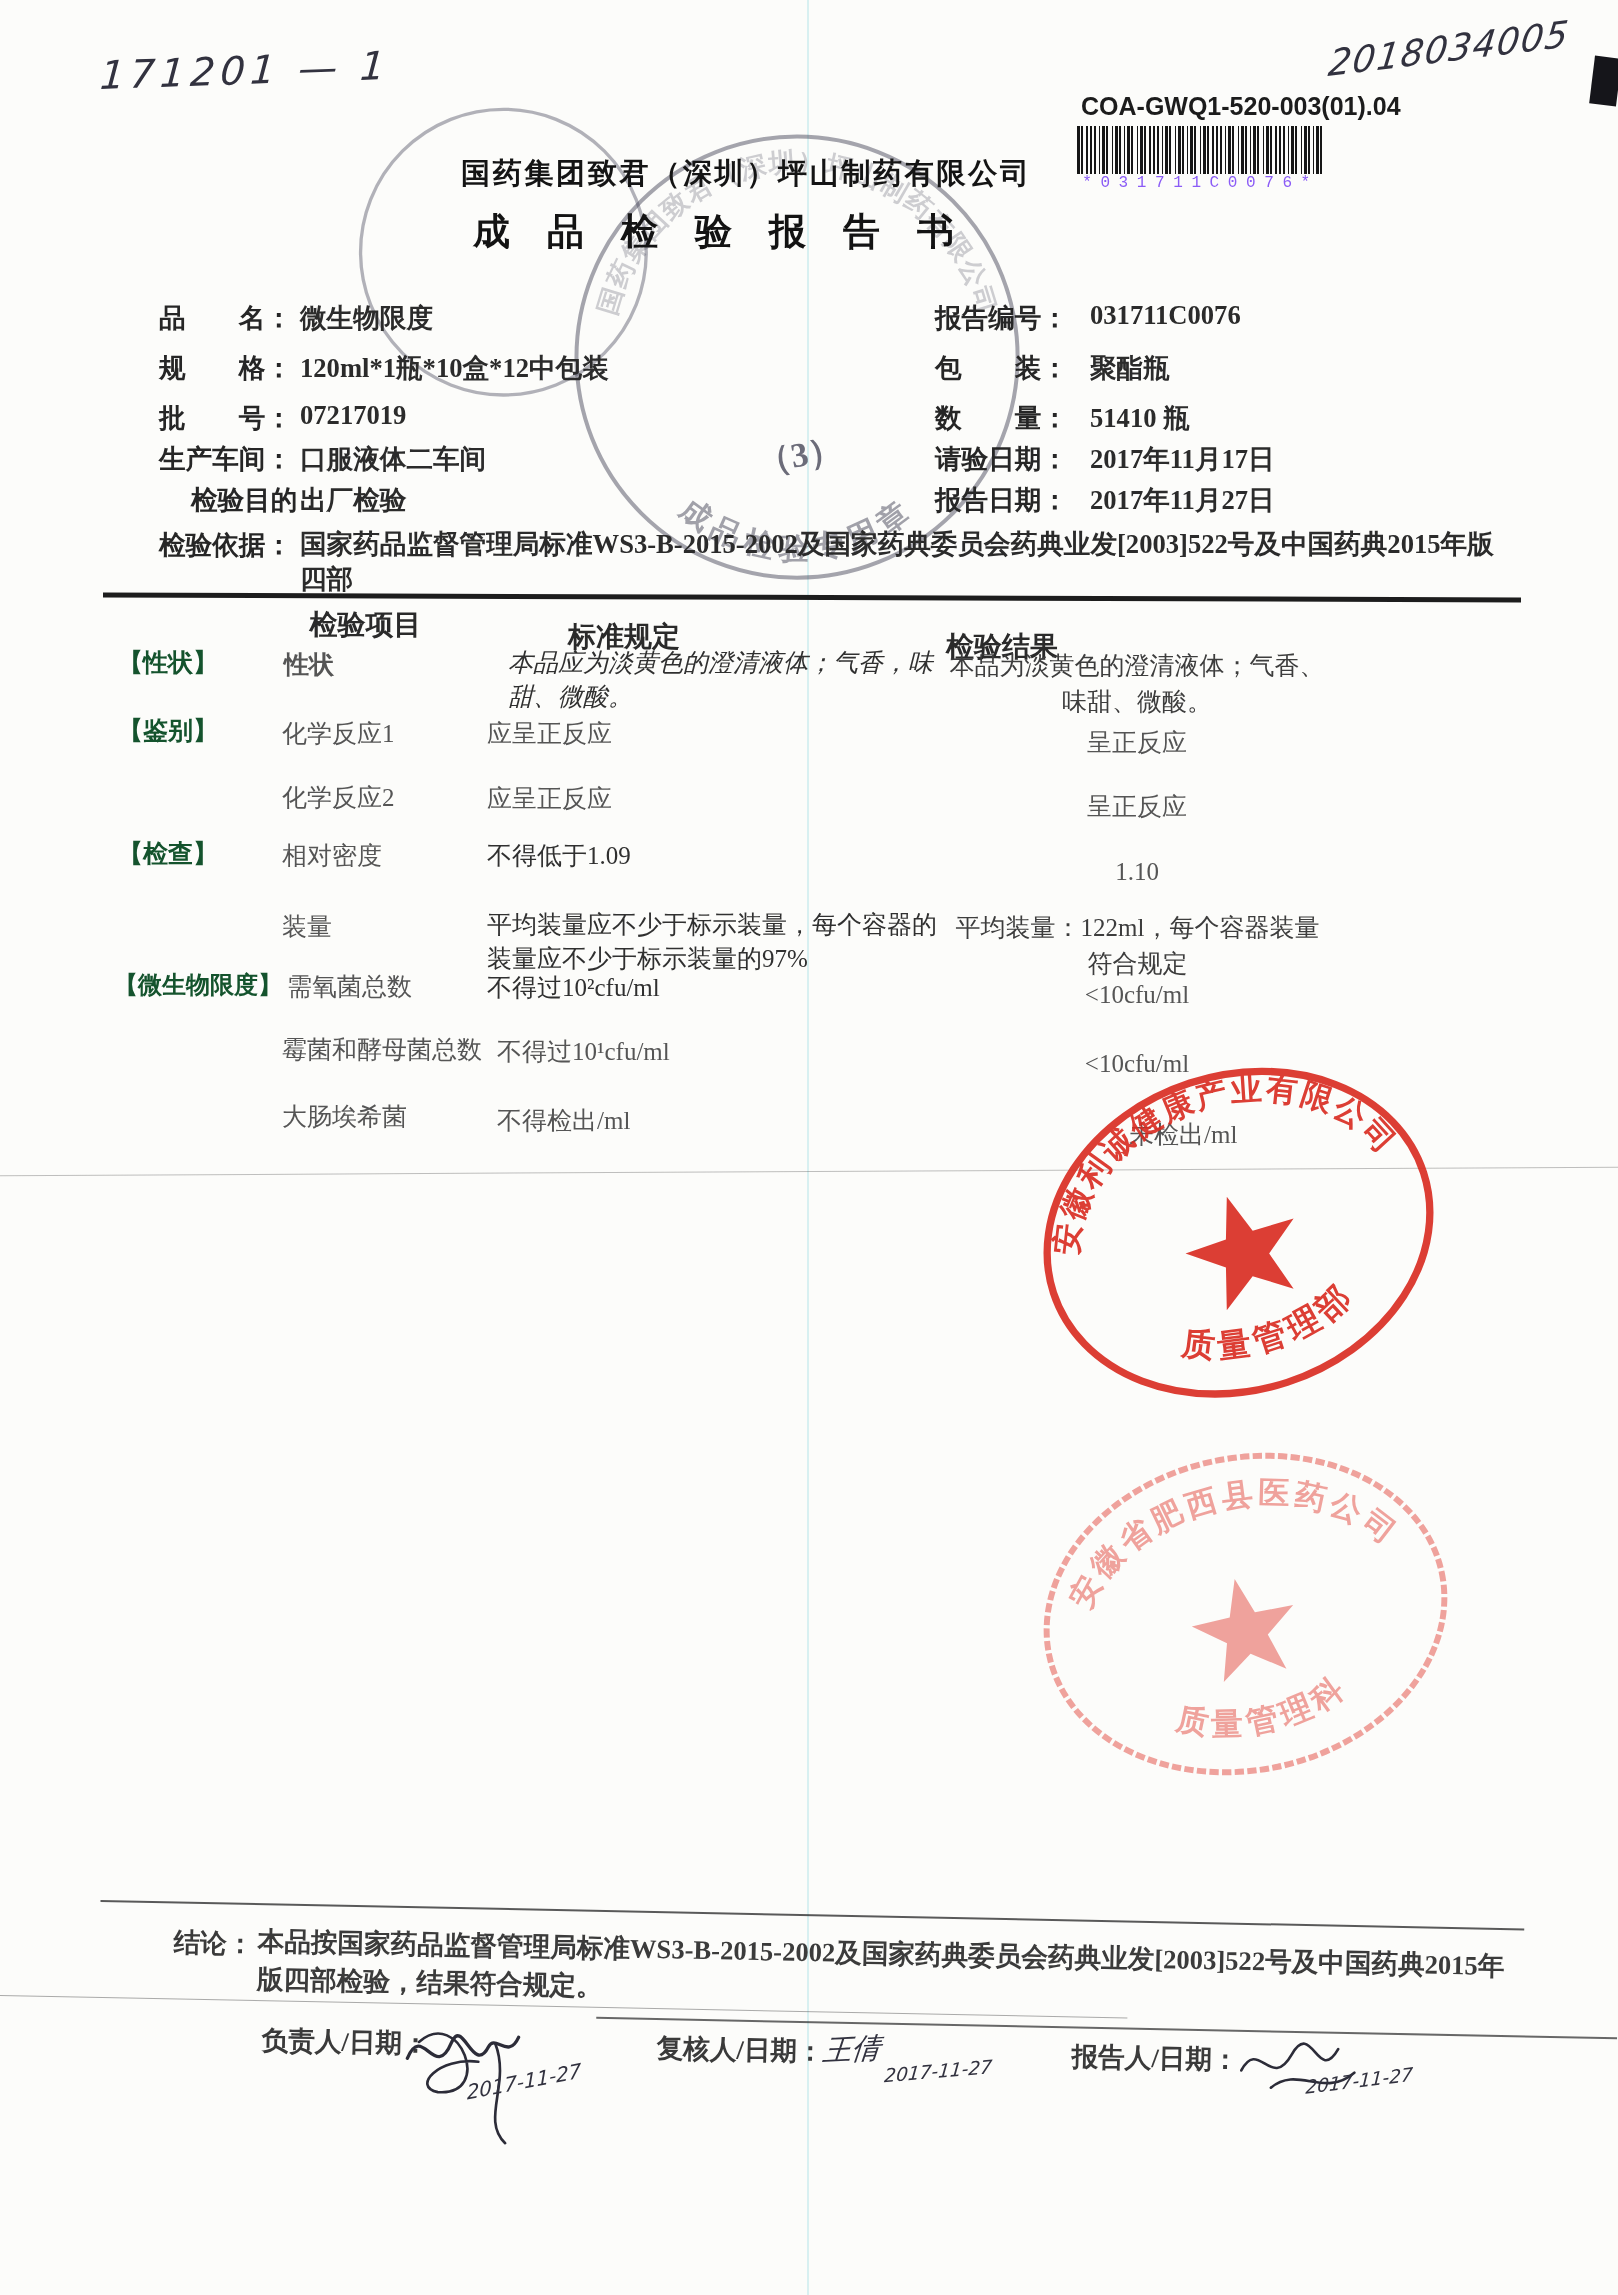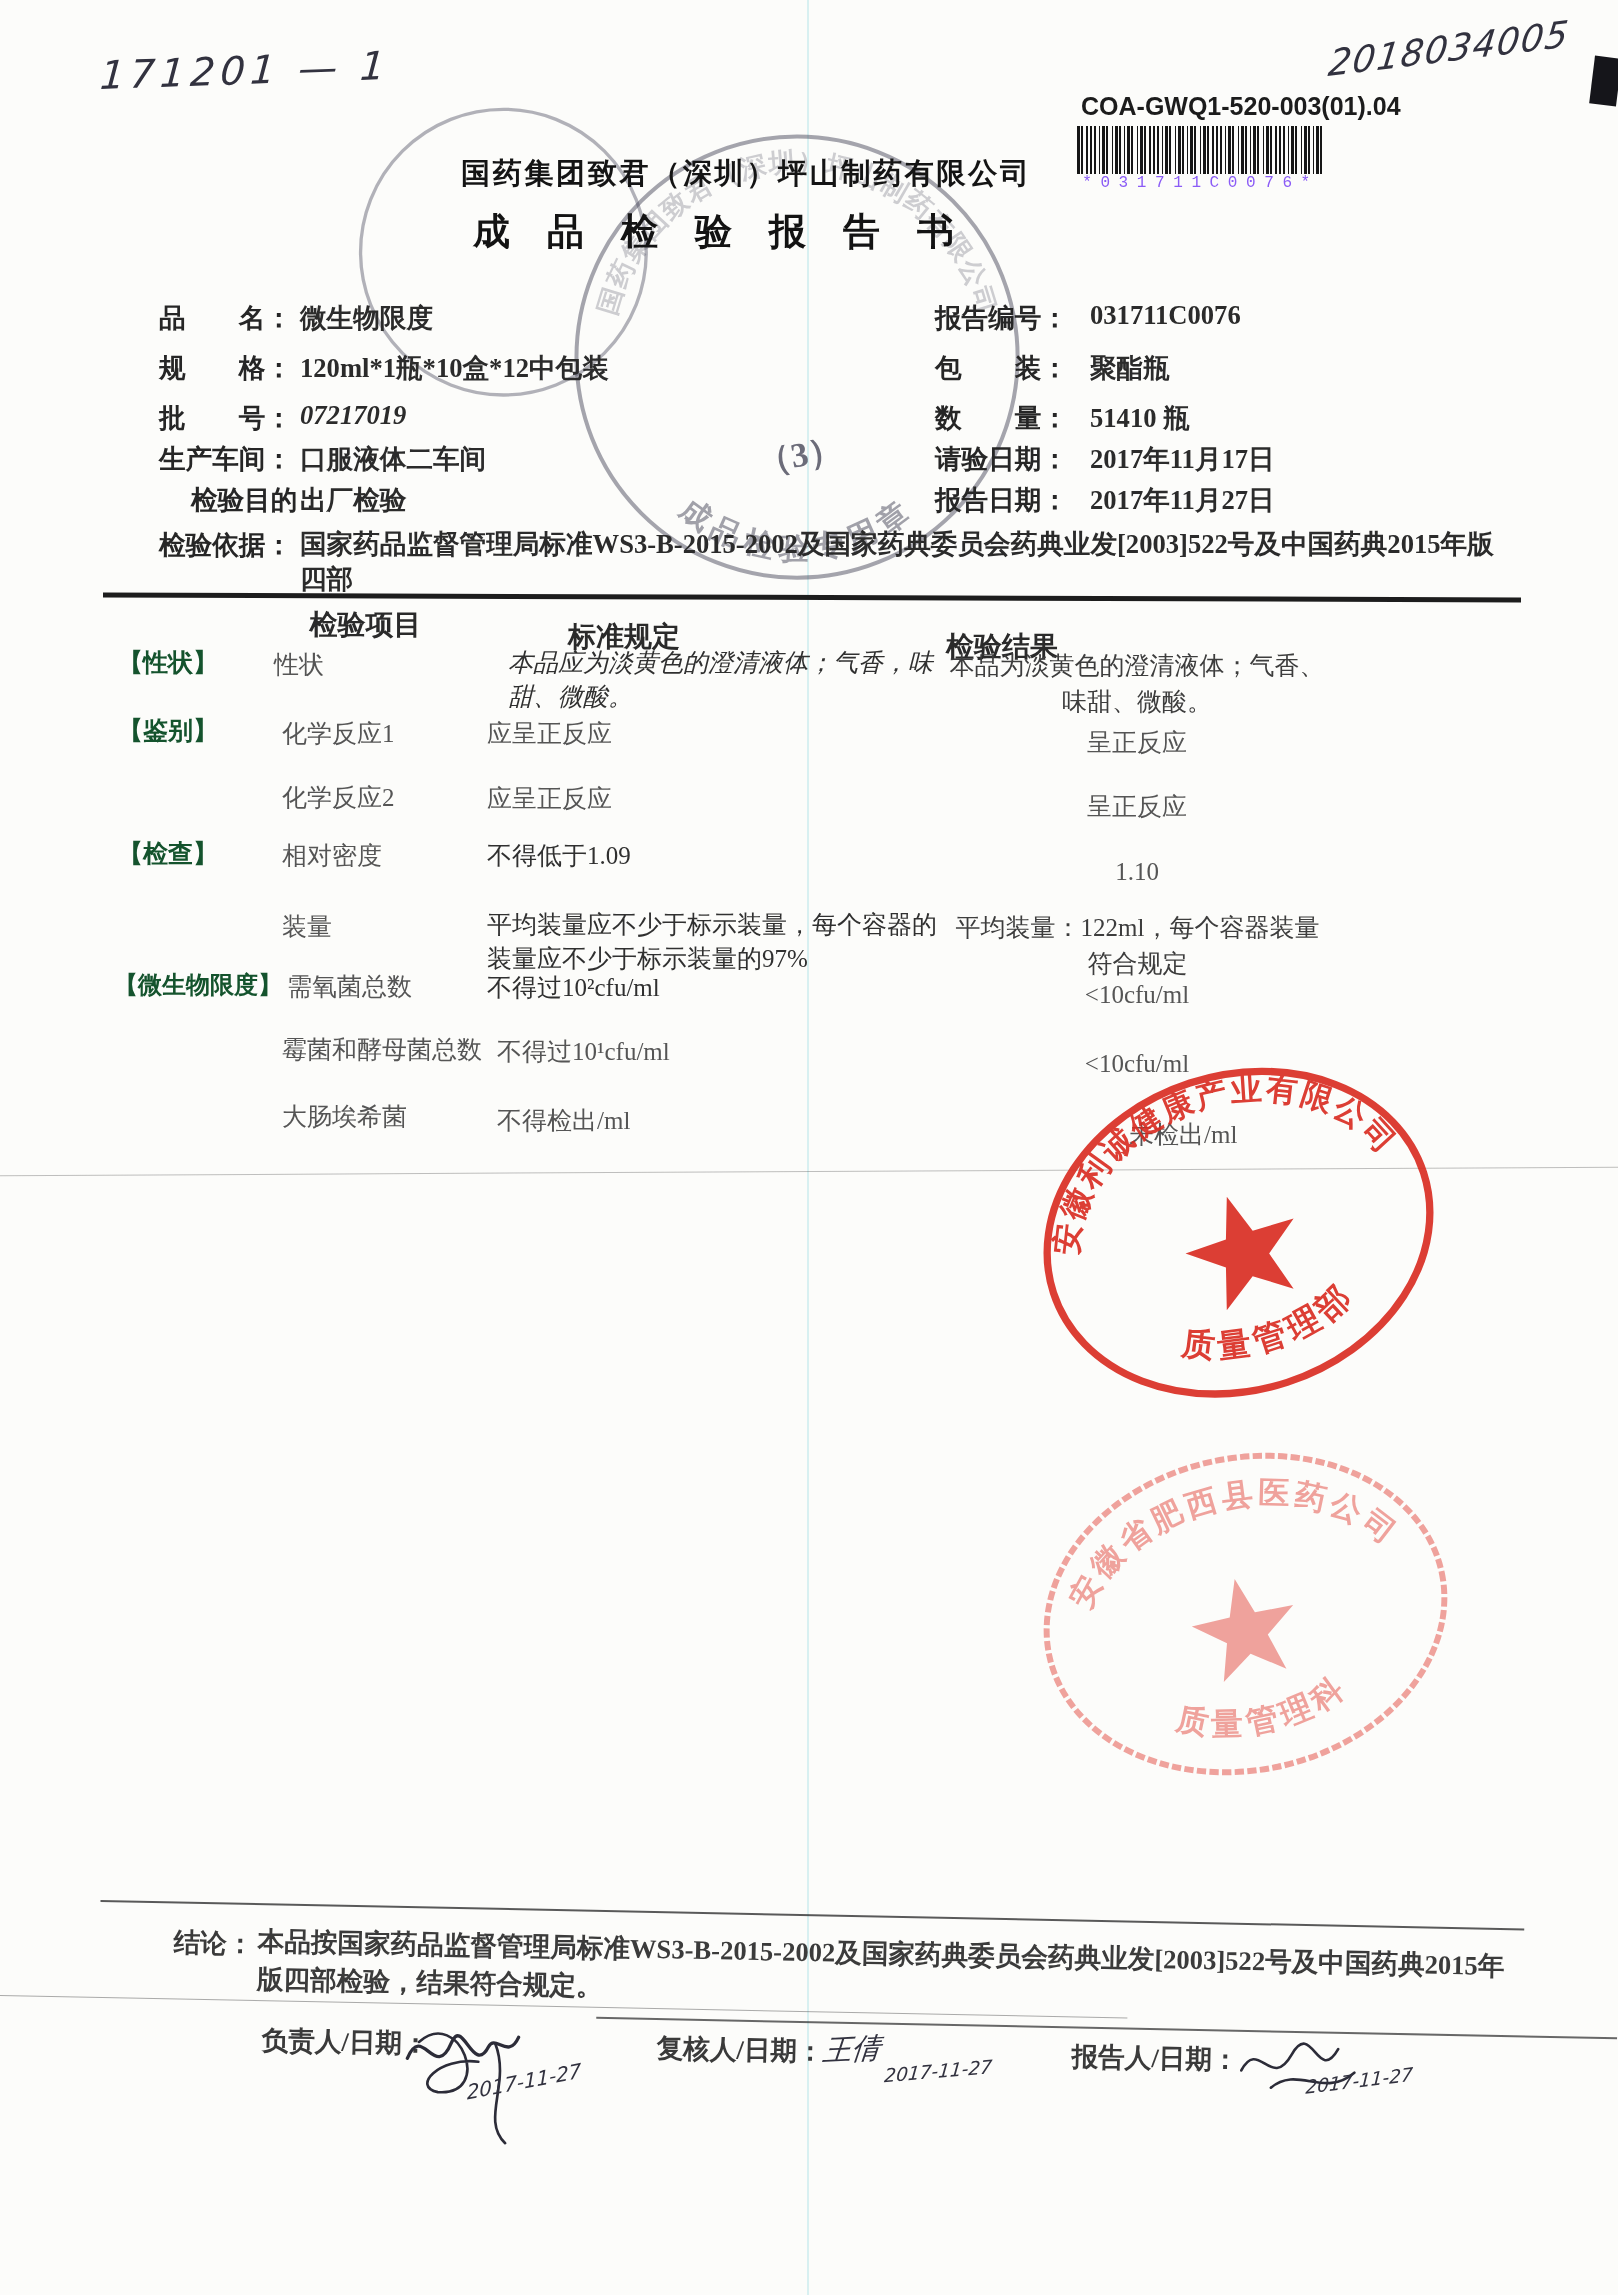--- a/index.html
+++ b/index.html
@@ -55,21 +55,21 @@
 
   <div class="abs" style="left:473px;top:207px;font-size:37px;font-weight:700;letter-spacing:37px;color:#131313;">成品检验报告书</div>
 
   <div class="abs lbl" style="left:159px;top:300px;">品　　名：</div>
   <div class="abs val" style="left:300px;top:300px;">微生物限度</div>
 
   <div class="abs lbl" style="left:159px;top:350px;">规　　格：</div>
   <div class="abs val" style="left:300px;top:350px;">120ml*1瓶*10盒*12中包装</div>
 
   <div class="abs lbl" style="left:159px;top:400px;">批　　号：</div>
-  <div class="abs val" style="left:300px;top:400px;font-style:italic;">07217019</div>
+  <div class="abs val" style="left:300px;top:400px;">07217019</div>
 
   <div class="abs lbl" style="left:159px;top:441px;">生产车间：</div>
   <div class="abs val" style="left:300px;top:441px;">口服液体二车间</div>
 
   <div class="abs lbl" style="left:159px;top:482px;margin-left:32px;">检验目的：</div>
   <div class="abs val" style="left:300px;top:482px;">出厂检验</div>
 
   <div class="abs lbl" style="left:159px;top:527px;">检验依据：</div>
   <div class="abs val" style="left:300px;top:527px;width:1195px;line-height:1.3;">国家药品监督管理局标准WS3-B-2015-2002及国家药典委员会药典业发[2003]522号及中国药典2015年版四部</div>
 
@@ -88,21 +88,21 @@
   <div class="abs lbl" style="left:935px;top:482px;">报告日期：</div>
   <div class="abs val" style="left:1090px;top:482px;">2017年11月27日</div>
 
   <div class="abs" style="left:103px;top:595px;width:1418px;height:4.6px;background:#1d1d1d;transform:rotate(.2deg);"></div>
 
   <div class="abs hdr" style="left:279px;top:606px;width:173px;">检验项目</div>
   <div class="abs hdr" style="left:531px;top:618px;width:186px;">标准规定</div>
   <div class="abs hdr" style="left:896px;top:628px;width:212px;">检验结果</div>
 
   <div class="abs sec" style="left:118px;top:646px;">【性状】</div>
-  <div class="abs item fade" style="left:274px;top:648px;">性状</div>
+  <div class="abs item fade" style="left:284px;top:648px;font-weight:bold;">性状</div>
   <div class="abs std" style="left:508px;top:646px;width:445px;font-style:italic;">本品应为淡黄色的澄清液体；气香，味甜、微酸。</div>
   <div class="abs res" style="left:946px;top:648px;width:382px;">本品为淡黄色的澄清液体；气香、味甜、微酸。</div>
 
   <div class="abs sec" style="left:118px;top:714px;">【鉴别】</div>
   <div class="abs item fade" style="left:282px;top:717px;">化学反应1</div>
   <div class="abs std fade" style="left:487px;top:717px;width:445px;">应呈正反应</div>
   <div class="abs res fade" style="left:946px;top:725px;width:382px;">呈正反应</div>
 
   <div class="abs item fade" style="left:282px;top:781px;">化学反应2</div>
   <div class="abs std fade" style="left:487px;top:782px;width:445px;">应呈正反应</div>

